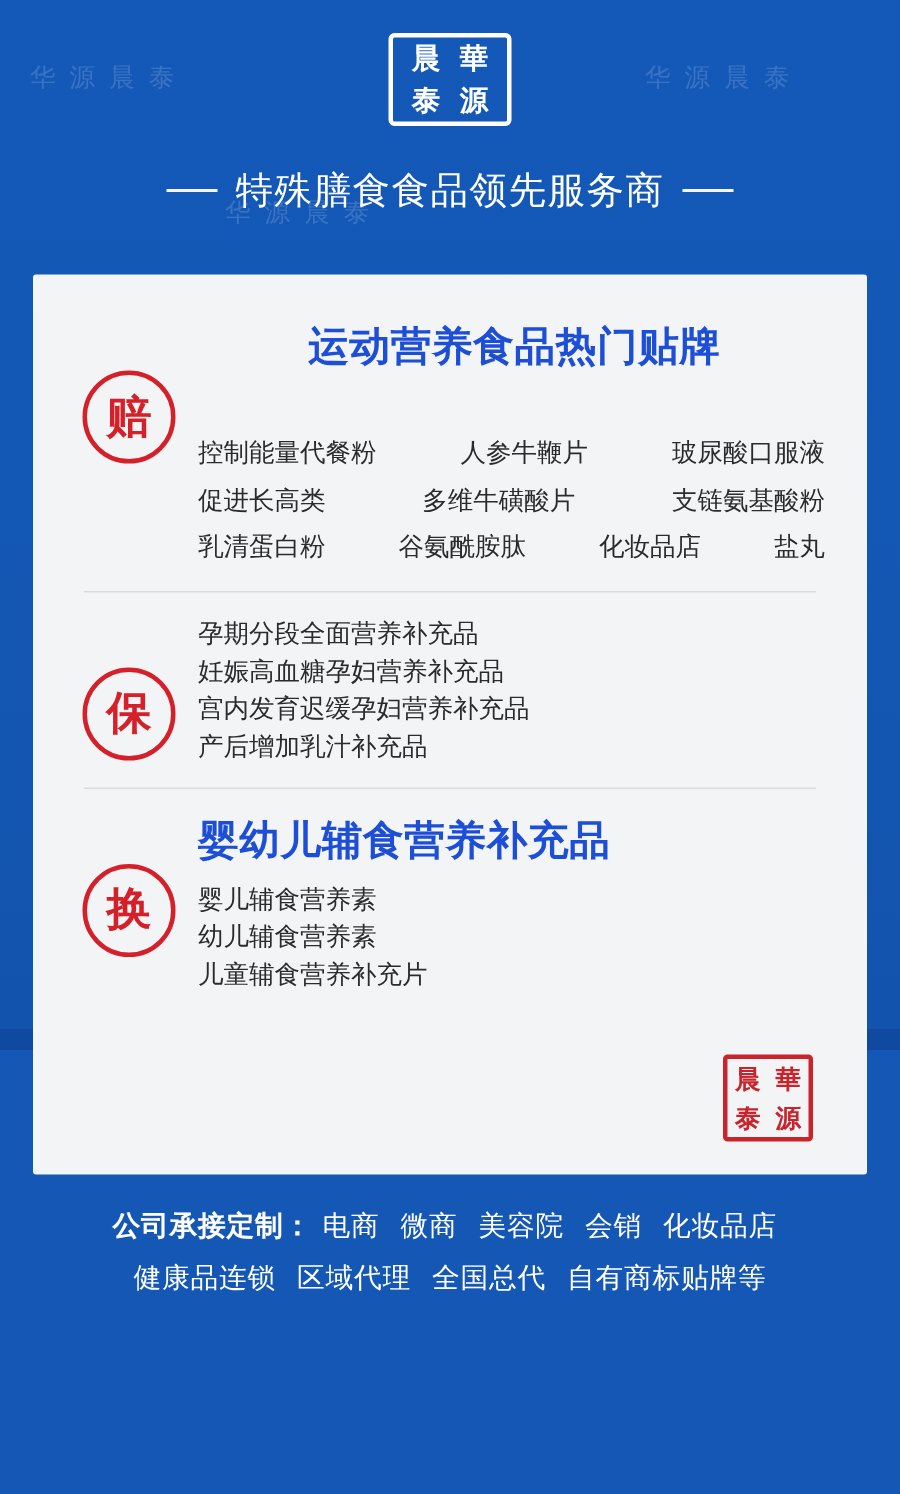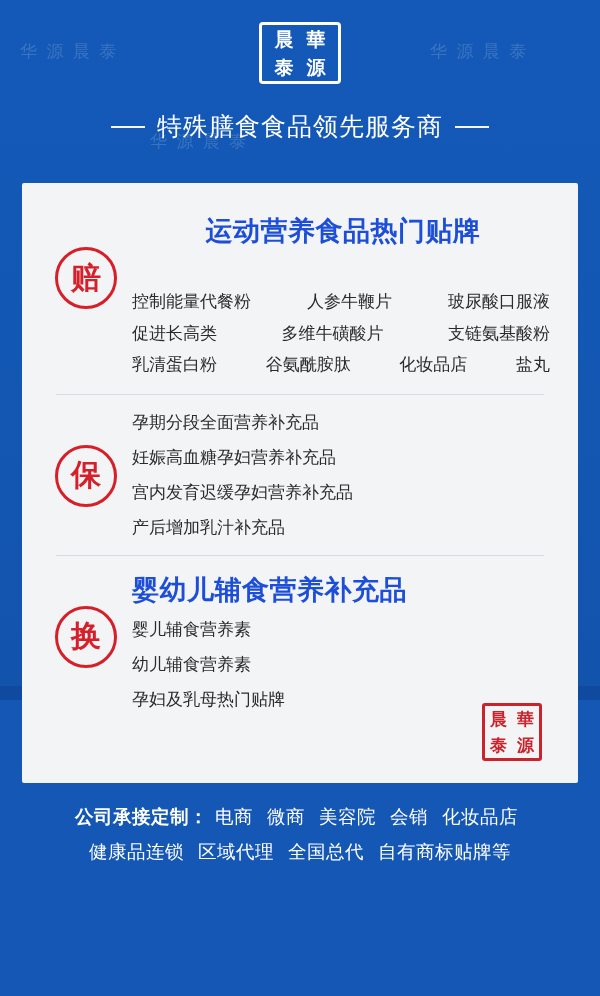--- a/index.html
+++ b/index.html
@@ -151,21 +151,21 @@
     color: #2b2b2b;
     font-size: 17px;
     line-height: 1.5;
     padding-right: 4px;
   }
   .item {
     white-space: nowrap;
   }
   .list-lines {
     display: flex; flex-direction: column;
-    gap: 12px;
+    gap: 2px;
     color: #2b2b2b;
     font-size: 17px;
   }
   .list-lines .ln { white-space: nowrap; }
 
   
   .seal-red {
     position: absolute;
     right: 36px; bottom: 22px;
     width: 60px; height: 58px;
@@ -295,21 +295,21 @@
 
     <div class="section">
       <div class="stamp-col">
         <div class="stamp">换</div>
       </div>
       <div class="sec-body">
         <div class="sec-title">婴幼儿辅食营养补充品</div>
         <div class="list-lines">
           <div class="ln">婴儿辅食营养素</div>
           <div class="ln">幼儿辅食营养素</div>
-          <div class="ln">孕妇及乳母热门贴牌</div>
+          <div class="ln">儿童辅食营养补充片</div>
         </div>
       </div>
     </div>
 
     <div class="seal-red">
       <span>晨</span>
       <span>華</span>
       <span>泰</span>
       <span>源</span>
     </div>

